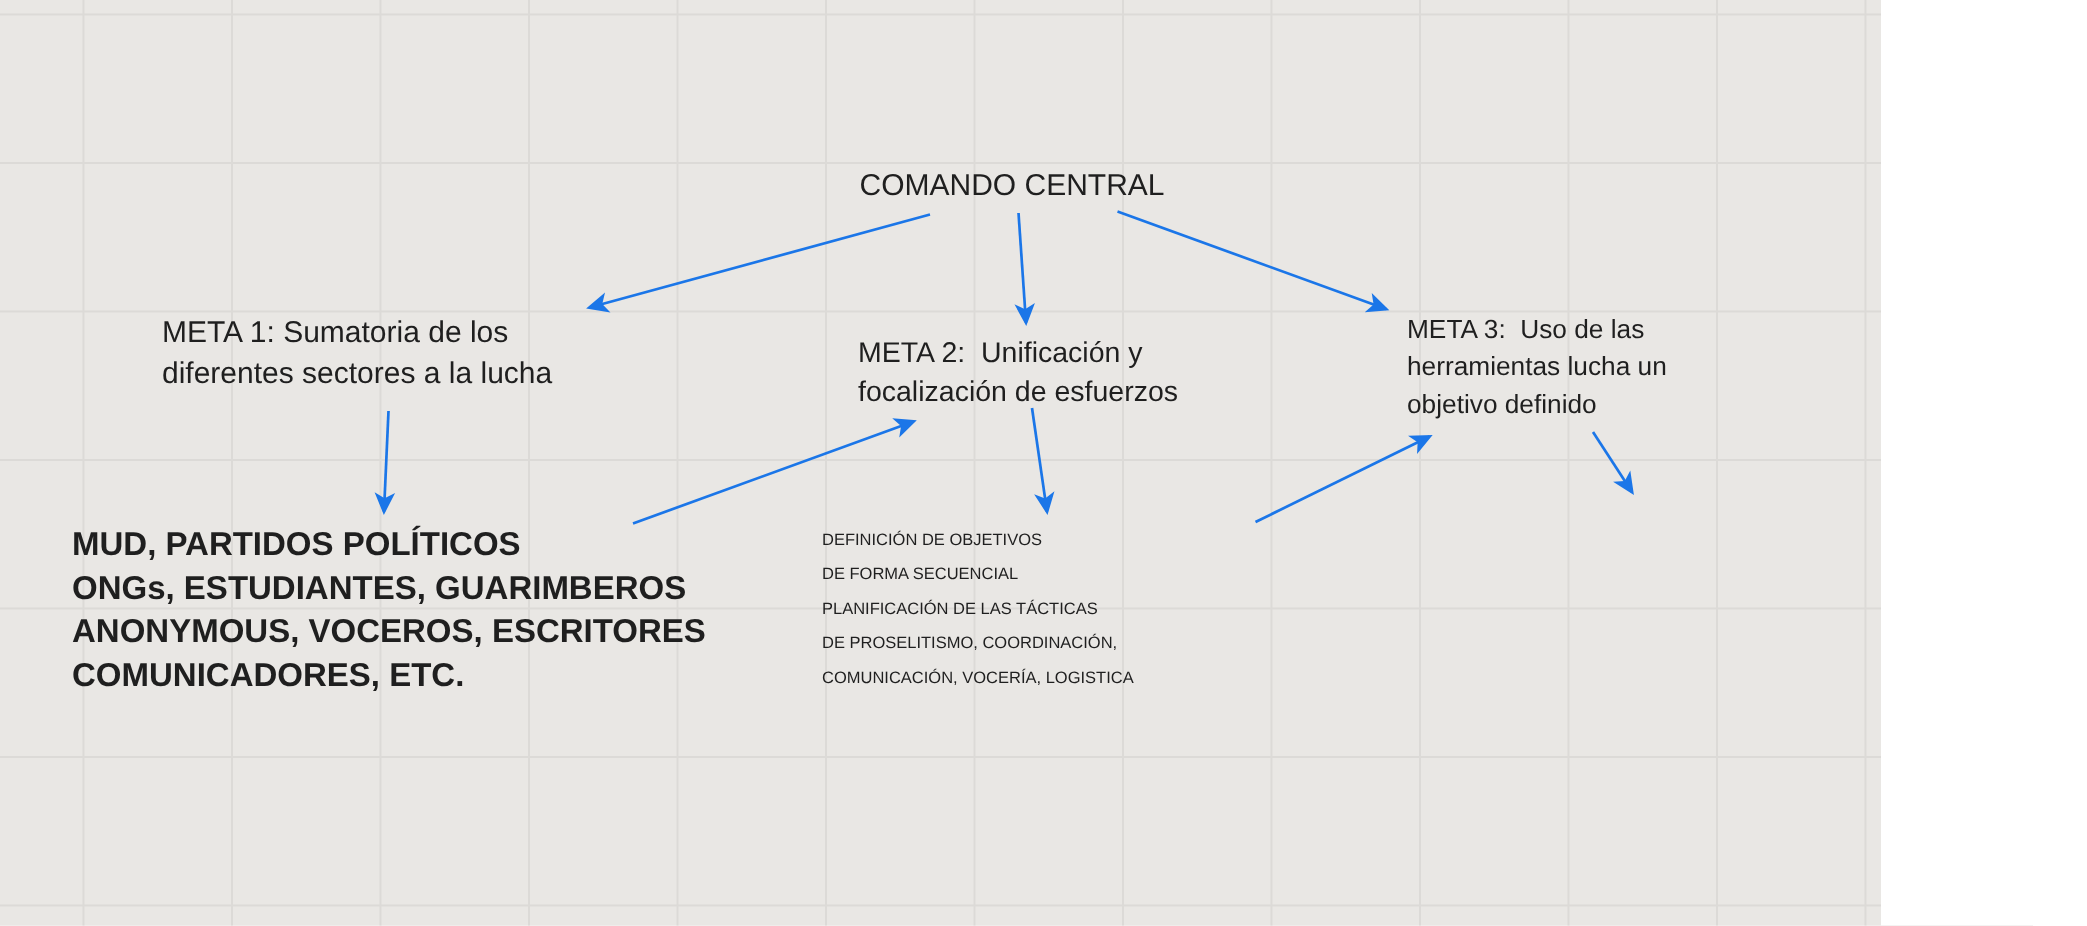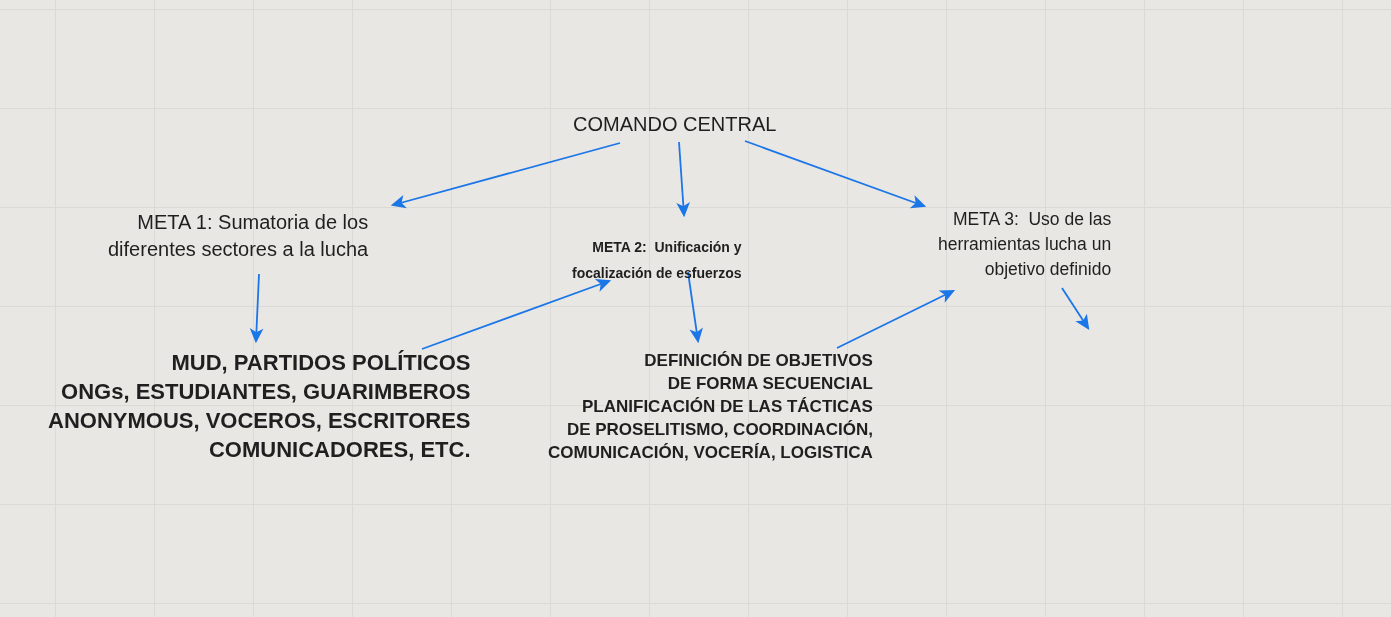--- a/index.html
+++ b/index.html
@@ -7,50 +7,49 @@
     padding: 0;
   }
   body {
     width: 1391px;
     height: 617px;
     overflow: hidden;
     font-family: "Liberation Sans", "DejaVu Sans", sans-serif;
   }
   .canvas {
     position: relative;
-    width: 1391px;
+    width: 1254px;
     height: 617px;
     background-color: #e9e7e4;
     background-image:
       linear-gradient(to right, #dcdad7 1px, transparent 1px),
       linear-gradient(to bottom, #dcdad7 1px, transparent 1px);
     background-size: 99px 99px;
     background-position: 55px 9px;
-    text-align: right;
   }
   .edges {
     position: absolute;
     left: 0;
     top: 0;
     width: 1391px;
     height: 617px;
     pointer-events: none;
   }
   .node {
     position: absolute;
     color: #1f1f1f;
     white-space: pre;
     font-weight: 400;
   }
   .node-comando      { left: 573px;  top: 112px; font-size: 20px; line-height: 25px; }
   .node-meta1        { left: 108px;  top: 209px; font-size: 20px; line-height: 27px; }
-  .node-meta2        { left: 572px;  top: 234px; font-size: 14px; line-height: 26px; font-weight: bold; }
+  .node-meta2        { left: 572px;  top: 223px; font-size: 19px; line-height: 26px; }
   .node-meta3        { left: 938px;  top: 207px; font-size: 17.5px; line-height: 25px; }
   .node-mud          { left: 48px;   top: 348px; font-size: 22px; line-height: 29px; font-weight: bold; }
-  .node-definicion   { left: 548px;  top: 349px; font-size: 17px; line-height: 23px; font-weight: bold; }
+  .node-definicion   { left: 548px;  top: 349px; font-size: 11px; line-height: 23px; }
   .node-herramientas { left: 962px;  top: 336px; font-size: 15px; line-height: 23px; }
 </style>
 </head>
 <body>
 
 <div class="canvas">
 
   <svg class="edges" width="1391" height="617" viewBox="0 0 1391 617" xmlns="http://www.w3.org/2000/svg">
     <defs>
       <marker id="ah" markerWidth="9.5" markerHeight="8" refX="7.5" refY="4" orient="auto" markerUnits="strokeWidth">

